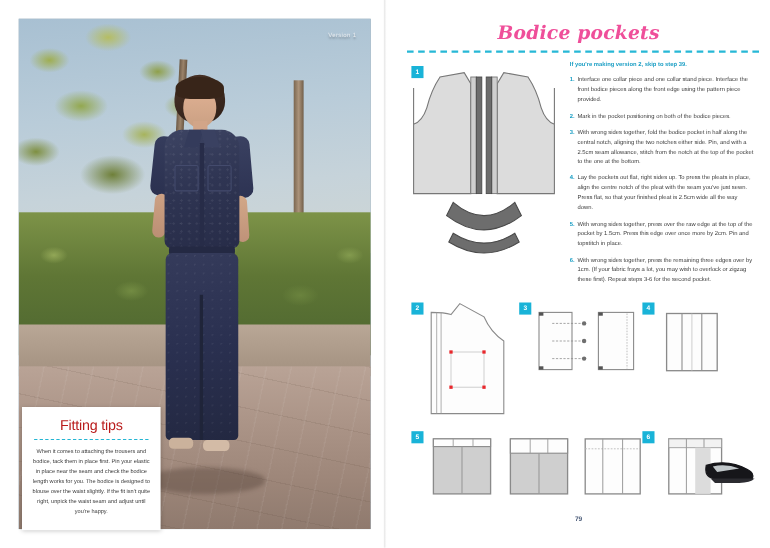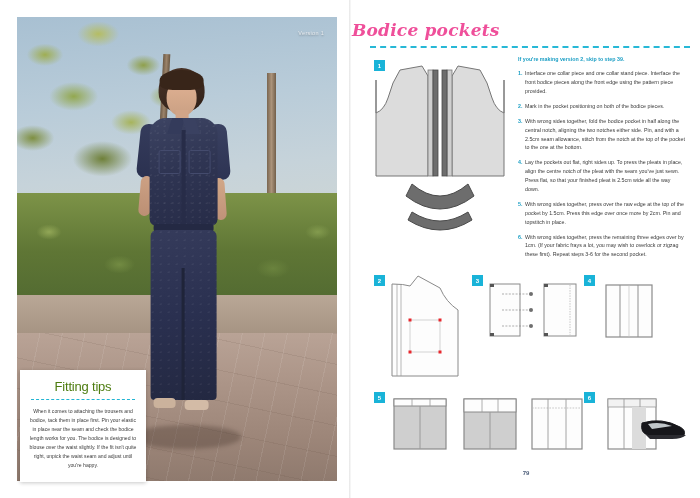--- a/index.html
+++ b/index.html
@@ -83,27 +83,27 @@
           background-size:8px 8px;}
   .m-legsplit{position:absolute;left:53px;top:200px;width:3px;height:132px;background:#1f2439;}
   .m-shoeL{position:absolute;left:25px;top:330px;width:22px;height:10px;border-radius:4px;background:#cbb29c;}
   .m-shoeR{position:absolute;left:56px;top:332px;width:24px;height:10px;border-radius:4px;background:#d3bba6;}
   .version-tag{position:absolute;right:13px;top:13px;font-size:5.5px;color:#e9edf1;letter-spacing:.3px;
           text-shadow:0 1px 2px rgba(0,0,0,.35);}
 
   
   .tips{position:absolute;left:20px;bottom:16px;width:108px;background:#ffffff;padding:9px 9px 12px;
         box-shadow:0 1px 4px rgba(0,0,0,.22);}
-  .tips-title{font-size:13px;color:#4d7c0f;text-align:center;margin-bottom:5px;letter-spacing:-.2px;}
+  .tips-title{font-size:13px;color:#b91c1c;text-align:center;margin-bottom:5px;letter-spacing:-.2px;}
   .tips-rule{height:0;border-top:1.4px dashed #23b5d3;margin:0 2px 7px;}
   .tips-body{font-size:5.1px;line-height:1.78;color:#3b3b3b;text-align:center;}
 
   
   .right{position:absolute;left:352px;top:0;width:348px;height:498px;background:#fff;}
-  .title{position:absolute;left:0;right:0;top:20px;text-align:left;font-family:"DejaVu Serif",serif;
+  .title{position:absolute;left:0;right:0;top:20px;text-align:center;font-family:"DejaVu Serif",serif;
          font-style:italic;font-weight:bold;font-size:17px;color:#ef4f9a;letter-spacing:.2px;}
   .title-rule{position:absolute;left:18px;right:10px;top:46px;height:0;border-top:2px dashed #27b8d6;}
 
   .instr{position:absolute;left:166px;top:55px;width:168px;}
   .instr-lead{font-size:5.3px;font-weight:bold;color:#1a9ec4;line-height:1.55;margin-bottom:6px;}
   .step{display:flex;margin-bottom:6px;}
   .step-n{font-size:5.3px;font-weight:bold;color:#1a9ec4;width:7px;flex:0 0 7px;line-height:1.68;}
   .step-t{font-size:5.3px;color:#3a3a3a;line-height:1.68;flex:1;}
 
   .badge{position:absolute;width:11px;height:11px;background:#19b3d8;color:#fff;font-size:6px;

